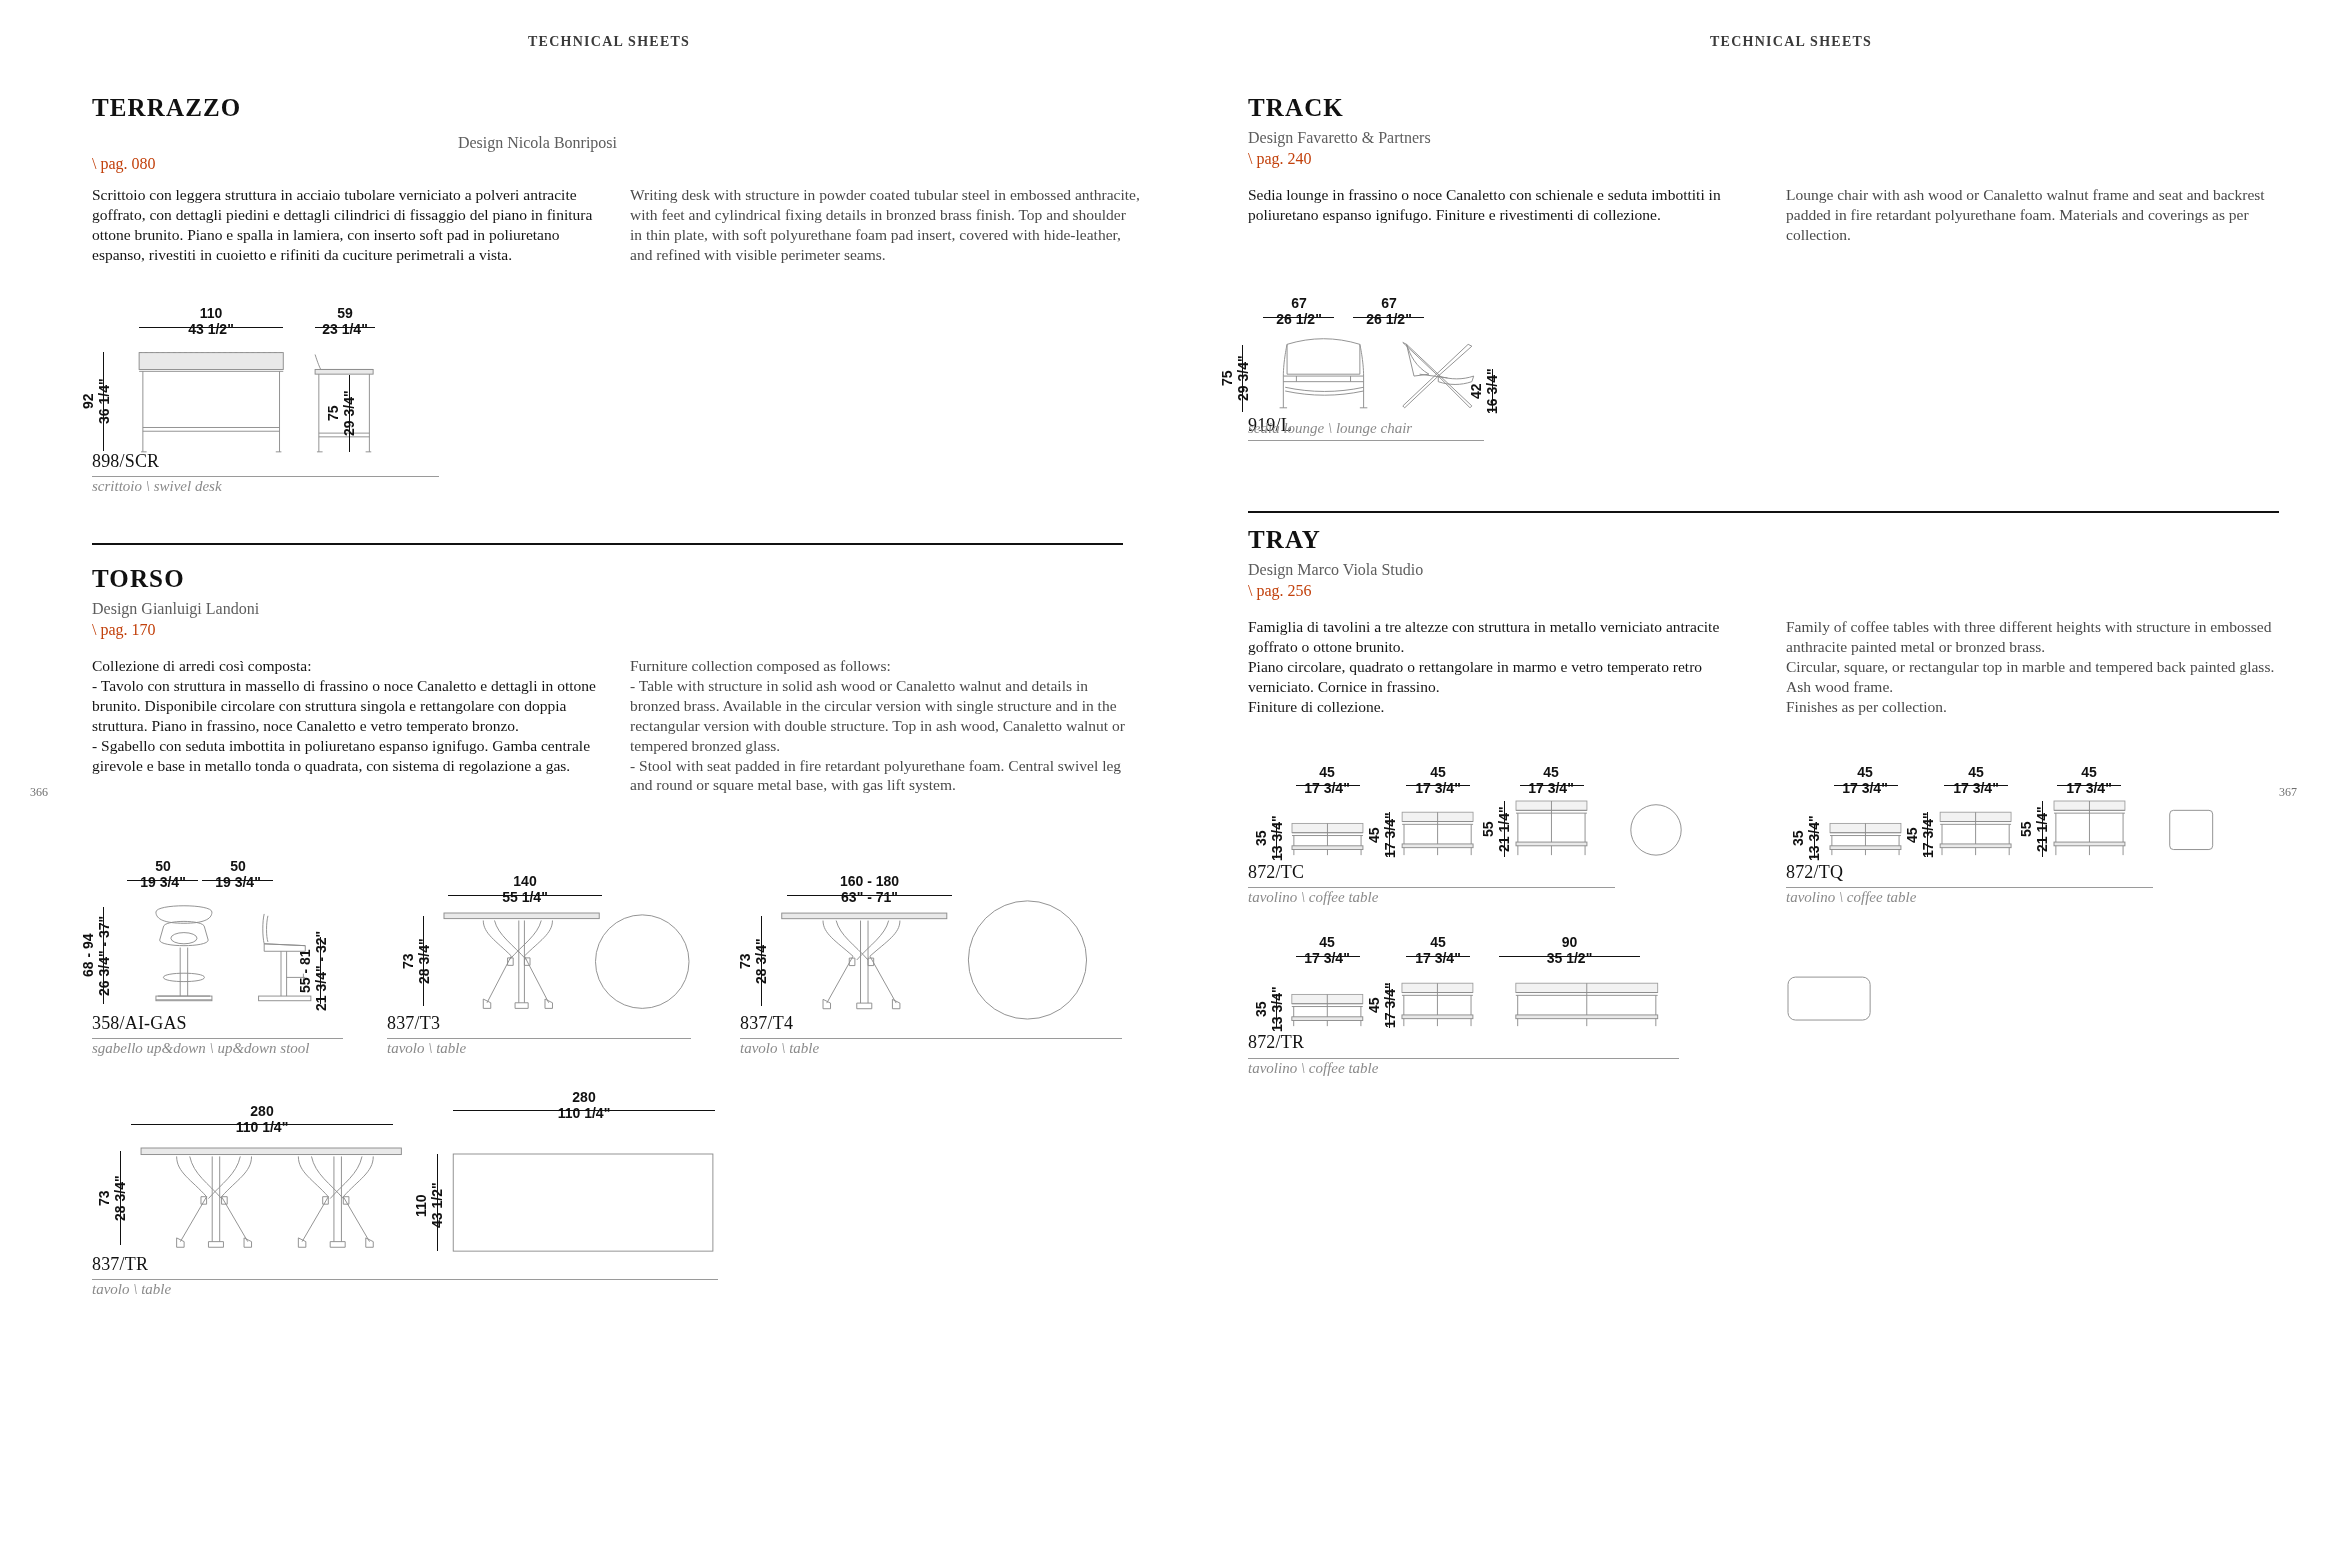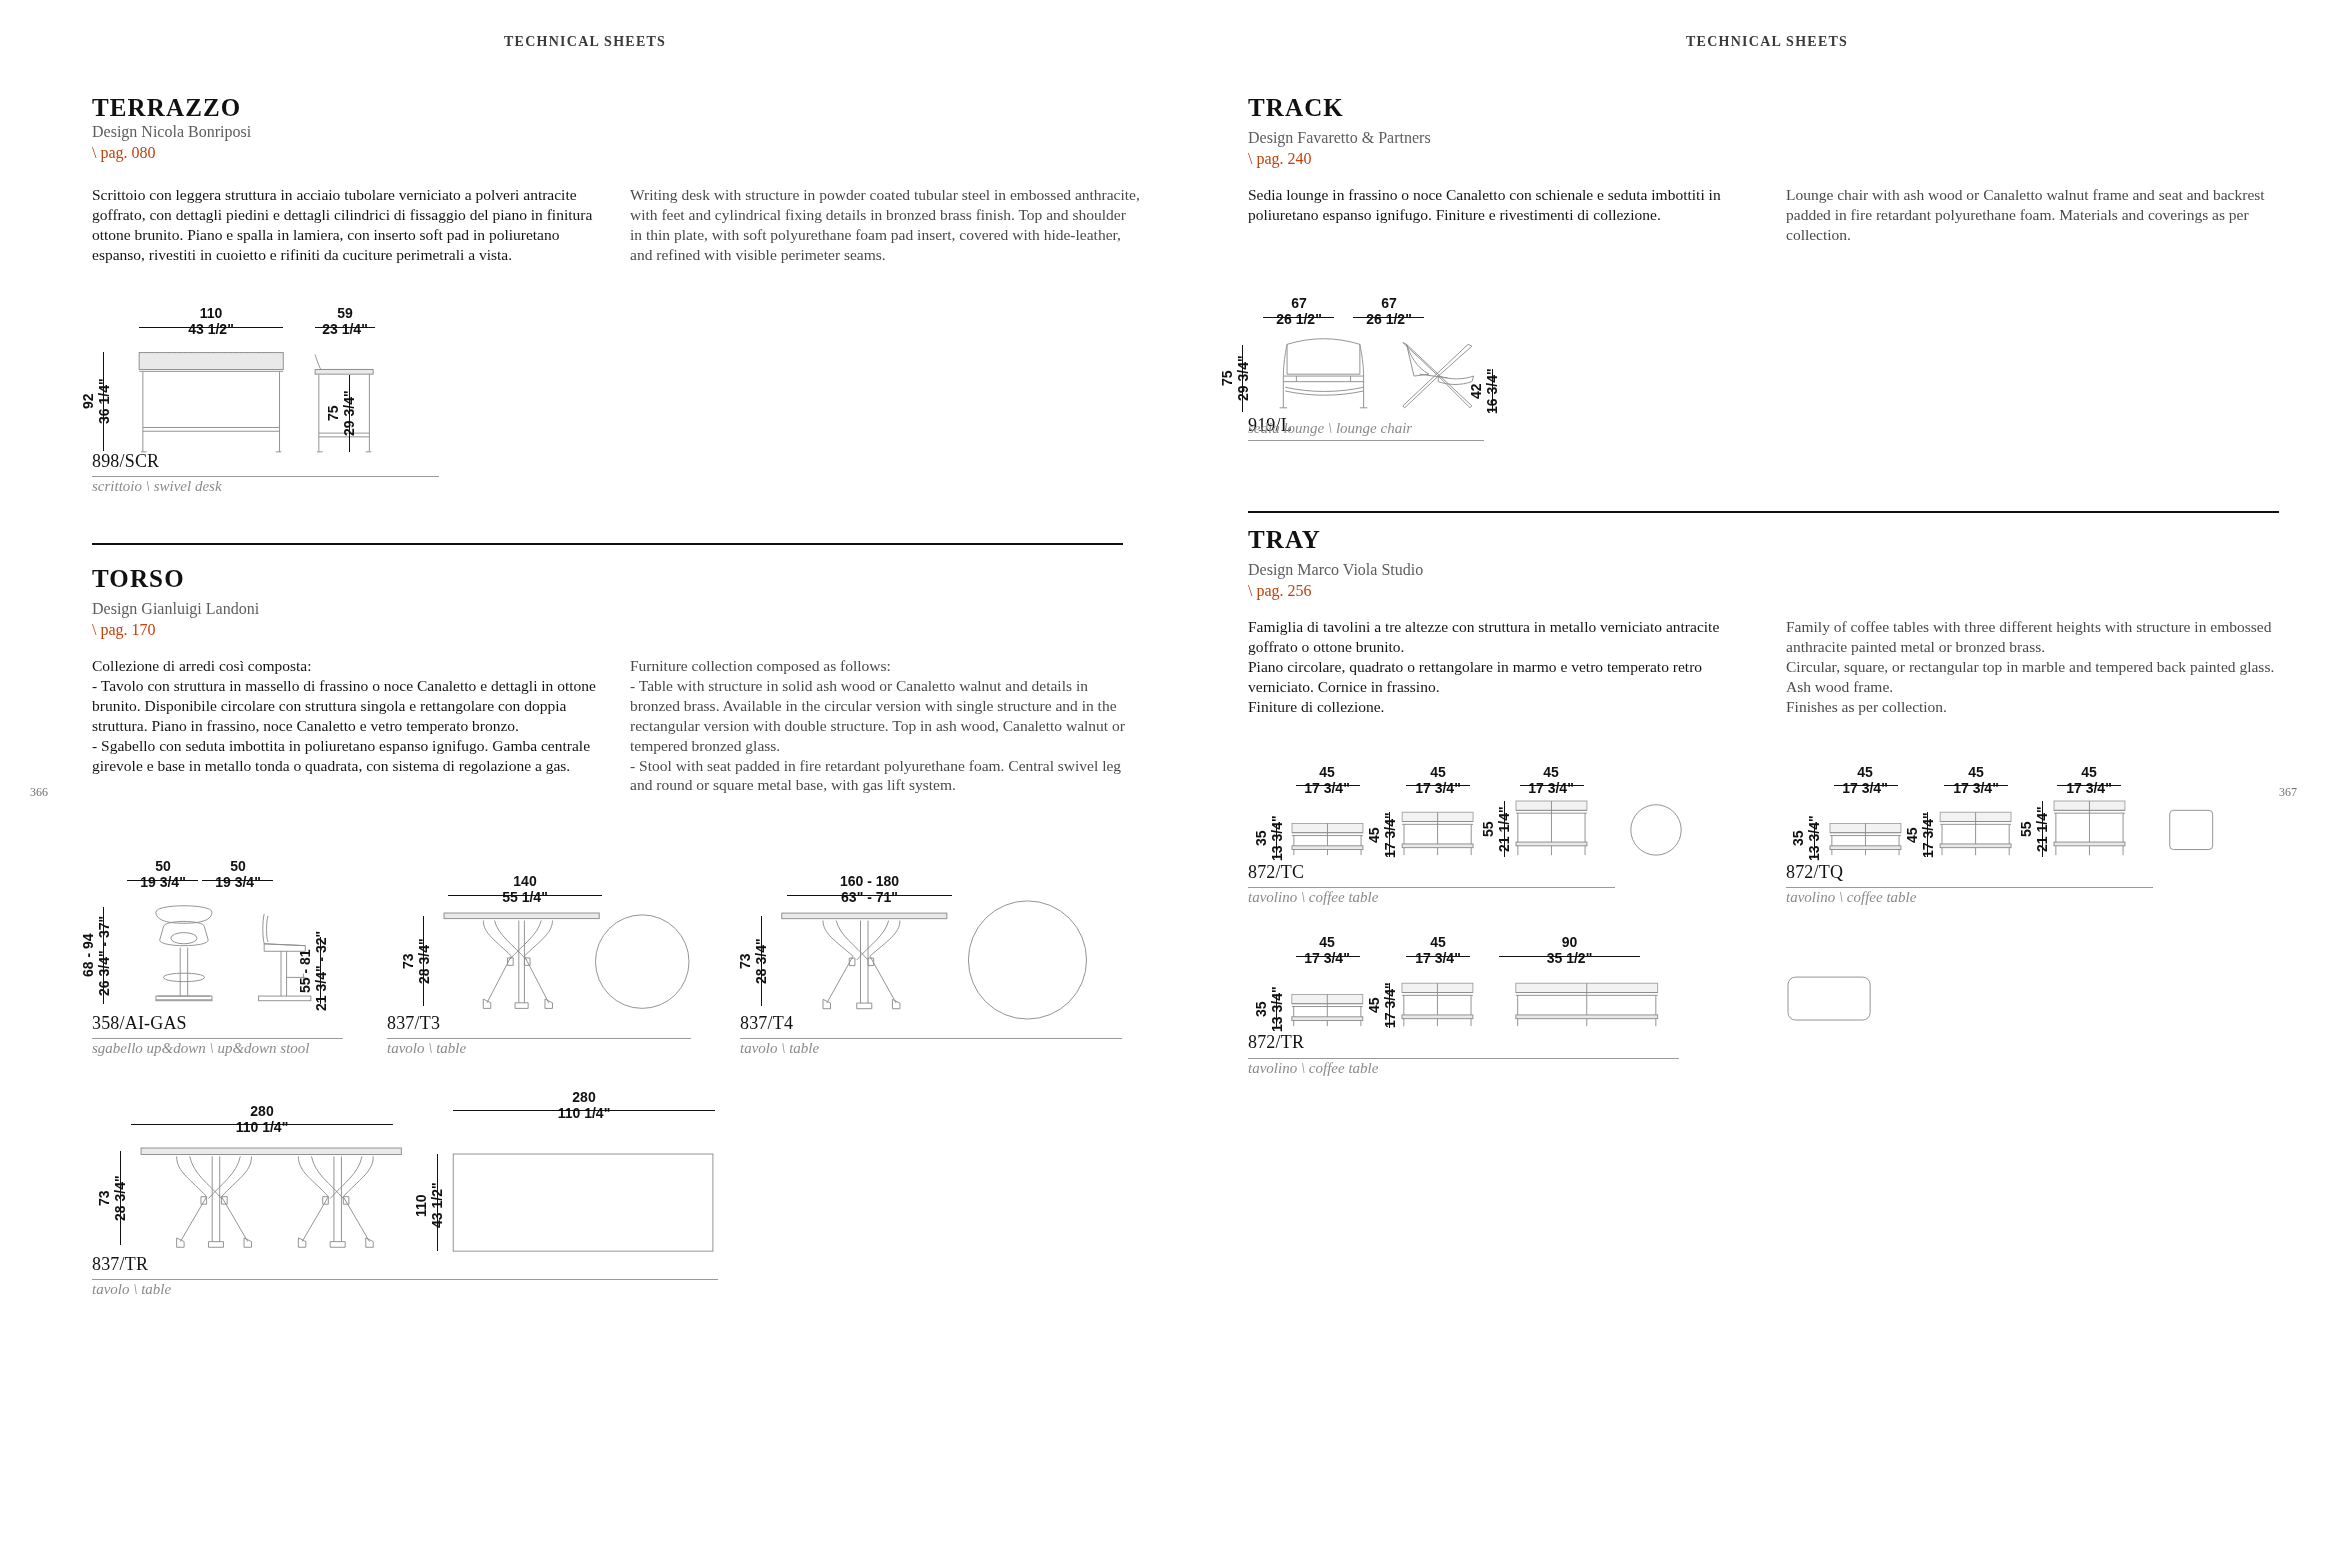--- a/index.html
+++ b/index.html
@@ -1,20 +1,20 @@
 <!DOCTYPE html>
 <html style="font-size:15px"><head>
 <meta charset="utf-8">
 <style>
   html,body{margin:0;padding:0;background:#fff;}
   body{width:2342px;height:1562px;position:relative;font-family:"Liberation Serif",serif;color:#1a1a1a;-webkit-font-smoothing:antialiased;}
   .page{position:absolute;inset:0;}
 
   
-  .runhead{position:absolute;font-family:"Liberation Serif",serif;font-weight:700;font-size:14px;letter-spacing:.09em;color:#3a3a3a;}
+  .runhead{position:absolute;font-family:"Liberation Serif",serif;font-weight:700;font-size:14px;letter-spacing:.09em;color:#3a3a3a;margin-left:24px;}
 
   
   .folio{position:absolute;font-family:"Liberation Serif",serif;font-size:12px;color:#6e6e6e;}
 
   
   .prod-title{font-family:"Liberation Serif",serif;font-weight:700;font-size:25px;letter-spacing:.045em;color:#111;line-height:1.05;}
   .prod-designer{font-family:"Liberation Serif",serif;font-size:16px;color:#5d5d5d;line-height:1.32;}
   .prod-page{font-family:"Liberation Serif",serif;font-size:16px;color:#c2410c;line-height:1.32;}
 
   .desc{font-family:"Liberation Serif",serif;font-size:15.5px;line-height:1.285;color:#141414;}
@@ -54,21 +54,21 @@
 
   <div class="runhead" style="left:504px;top:34px;">TECHNICAL SHEETS</div>
   <div class="runhead" style="left:1686px;top:34px;">TECHNICAL SHEETS</div>
 
   <div class="folio" style="left:30px;top:785px;">366</div>
   <div class="folio" style="left:2279px;top:785px;">367</div>
 
   <div>
     <div style="position:absolute;left:92px;top:95px;width:525px;">
       <div class="prod-title">TERRAZZO</div>
-      <div class="prod-designer" style="margin-top:0;">Design Nicola Bonriposi</div>
+      <div class="prod-designer" style="margin-top:11px;text-align:right;">Design Nicola Bonriposi</div>
       <div class="prod-page">\ pag. 080</div>
     </div>
 
     <div class="desc" style="position:absolute;left:92px;top:185px;width:511px;white-space:pre-line;">Scrittoio con leggera struttura in acciaio tubolare verniciato a polveri antracite goffrato, con dettagli piedini e dettagli cilindrici di fissaggio del piano in finitura ottone brunito. Piano e spalla in lamiera, con inserto soft pad in poliuretano espanso, rivestiti in cuoietto e rifiniti da cuciture perimetrali a vista.</div>
     <div class="desc en" style="position:absolute;left:630px;top:185px;width:511px;white-space:pre-line;">Writing desk with structure in powder coated tubular steel in embossed anthracite, with feet and cylindrical fixing details in bronzed brass finish. Top and shoulder in thin plate, with soft polyurethane foam pad insert, covered with hide-leather, and refined with visible perimeter seams.</div>
 
     <div class="draw" style="left:122px;top:347px;">
       <svg width="272" height="117" viewBox="0 0 290 125">
 
         <path class="dash" d="M18 6 L172 6"></path>

